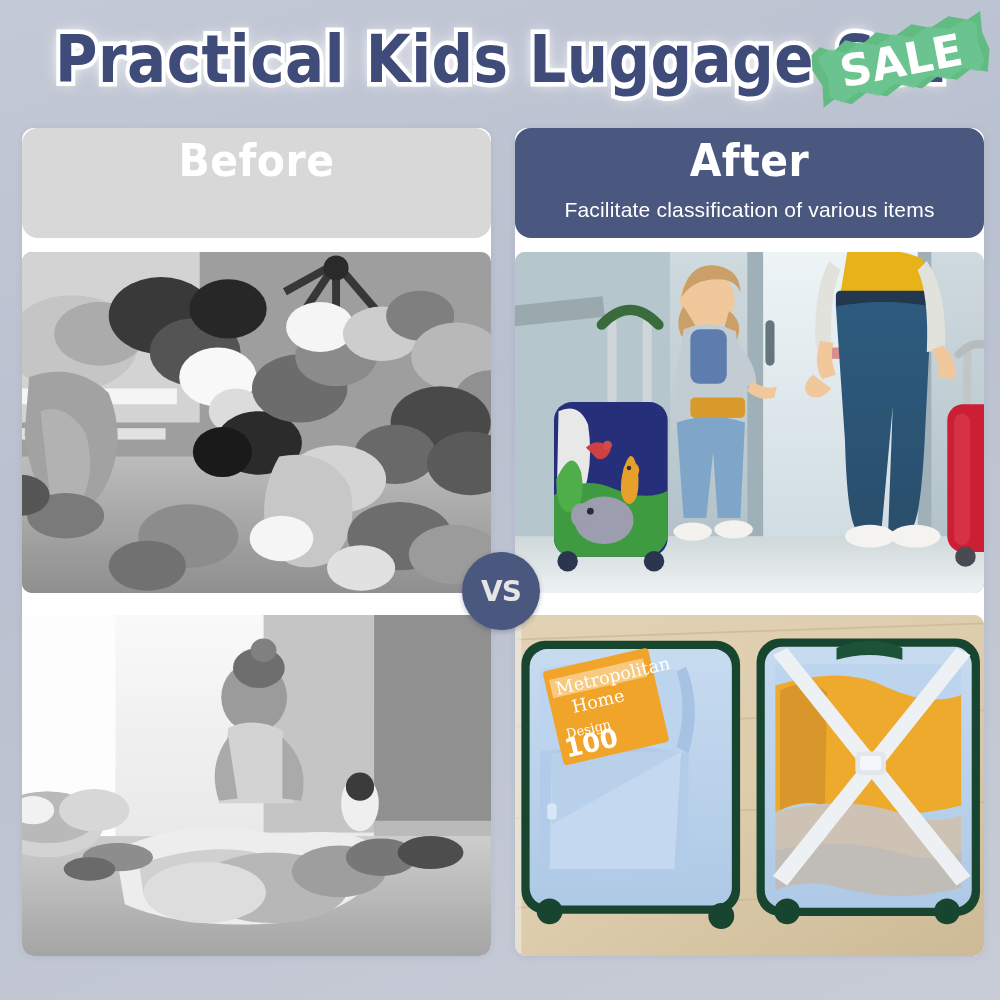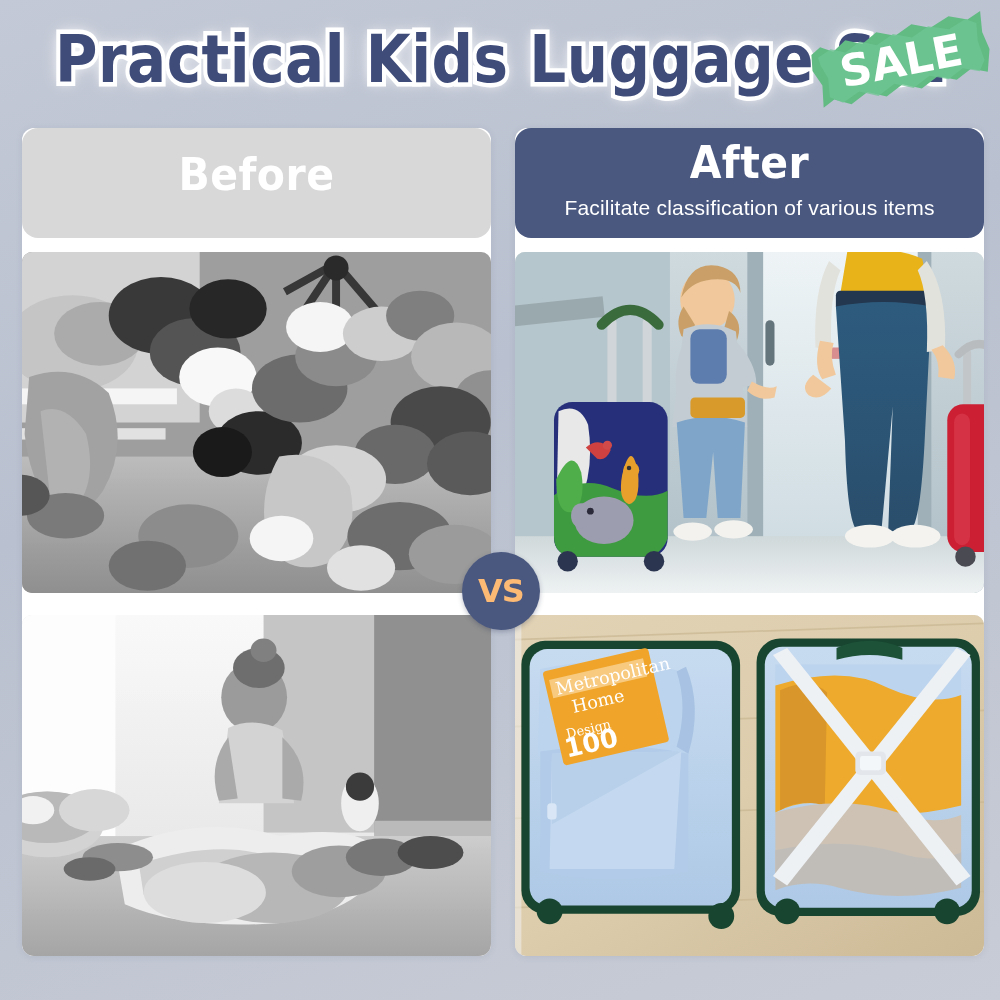--- a/index.html
+++ b/index.html
@@ -85,21 +85,21 @@
 
   
   .panel-head {
     border-radius: 16px;
     padding: 12px 14px 16px;
     text-align: center;
     flex: 0 0 auto;
     min-height: 110px;
     display: flex;
     flex-direction: column;
-    justify-content: center;
+    justify-content: space-between;
   }
   .panel-head.before { background: #d8d8d8; }
   .panel-head.after  { background: #4a5880; }
 
   .head-title {
     font-family: "DejaVu Sans", sans-serif;
     font-weight: bold;
     font-size: 41px;
     color: #ffffff;
     line-height: 1.05;
@@ -137,27 +137,27 @@
 
   
   .vs-badge {
     position: absolute;
     left: 462px;
     top: 552px;
     width: 78px;
     height: 78px;
     border-radius: 50%;
     background: #4a5880;
-    color: #fdba74;
+    color: #e5e5e5;
     display: flex;
     align-items: center;
     justify-content: center;
     font-family: "DejaVu Sans", sans-serif;
     font-weight: bold;
-    font-size: 32px;
+    font-size: 28px;
     letter-spacing: -1px;
     z-index: 20;
     box-shadow: 0 2px 5px rgba(40,50,80,0.3);
   }
 </style>
 </head>
 <body>
 
 <div class="header">
   <div class="title">Practical Kids Luggage Set</div>

